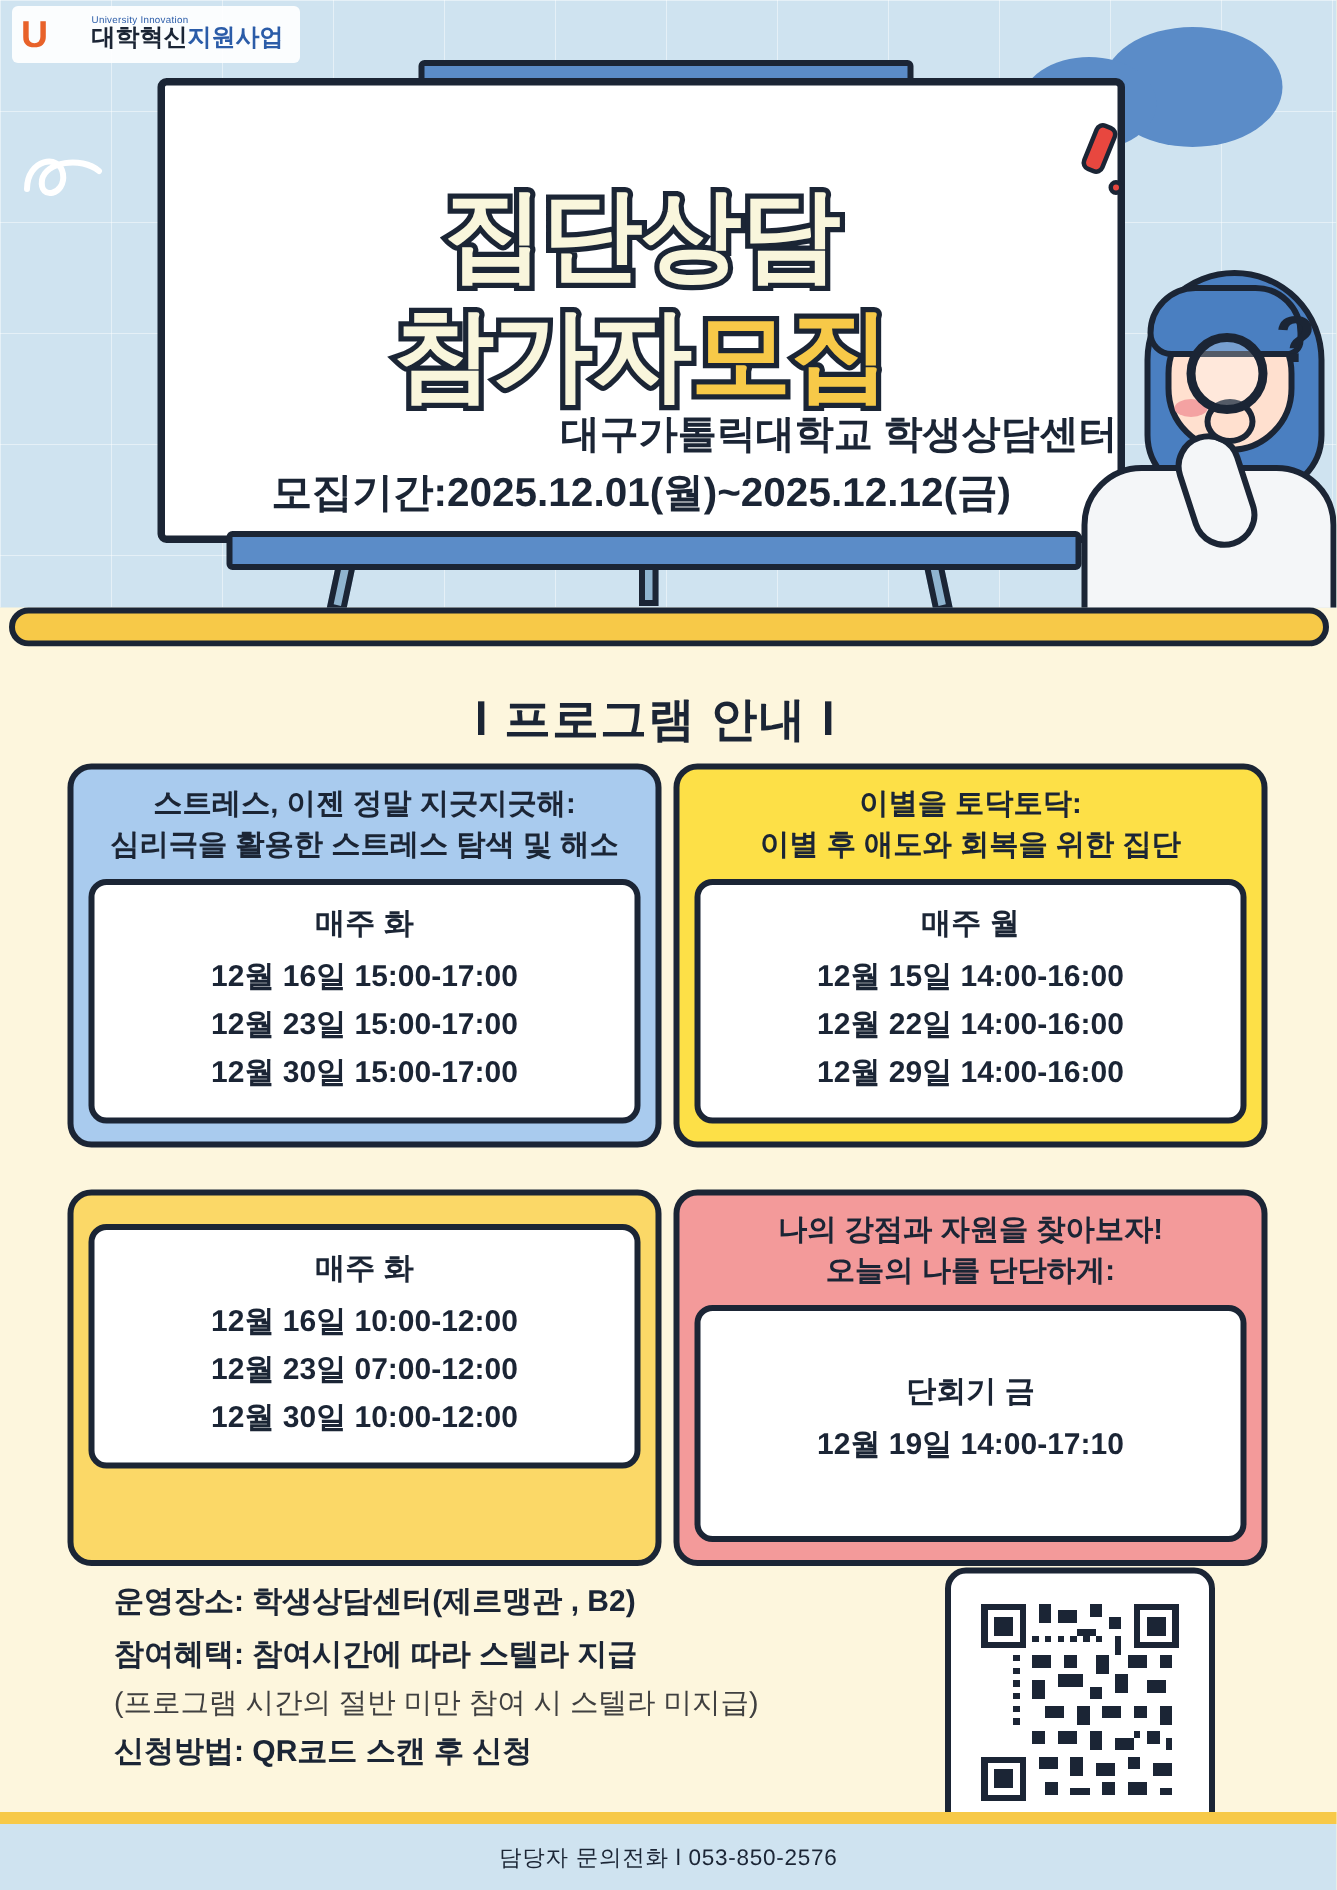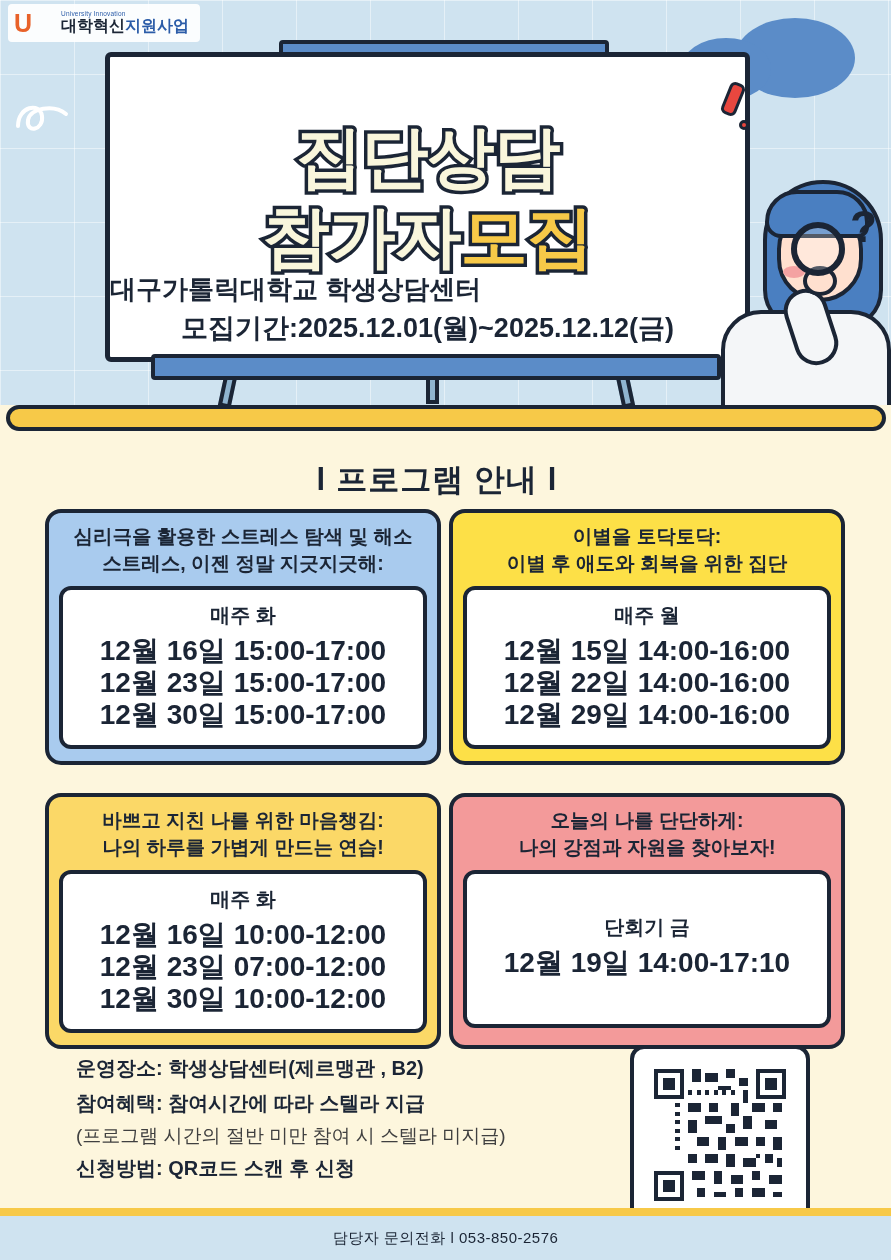--- a/index.html
+++ b/index.html
@@ -92,21 +92,21 @@
     letter-spacing: -1px;
     color: #f9f6dc;
     -webkit-text-stroke: 7px #1b2535;
     paint-order: stroke fill;
     white-space: nowrap;
   }
   .title-main .accent { color: #f7c948; }
   .subtitle {
     position: absolute;
     left: 0; right: 0; top: 215px;
-    text-align: left;
+    text-align: right;
     font-size: 26px;
     font-weight: bold;
     color: #1b2535;
   }
   .period {
     position: absolute;
     left: 0; right: 0; top: 253px;
     text-align: center;
     font-size: 27px;
     font-weight: bold;
@@ -257,21 +257,21 @@
     padding: 12px 8px 14px 8px;
     min-height: 158px;
   }
   .card-day {
     text-align: center;
     font-size: 20px; font-weight: bold; color: #1b2535;
     margin-bottom: 6px;
   }
   .card-line {
     text-align: center;
-    font-size: 28px; font-weight: bold; color: #1b2535;
+    font-size: 20px; font-weight: bold; color: #1b2535;
     line-height: 32px;
   }
   .card.red .card-body { padding-top: 40px; min-height: 158px; }
 
   
   .info {
     position: absolute;
     left: 76px; top: 620px;
     width: 540px;
   }
@@ -373,22 +373,22 @@
 <div class="main">
 
   <div class="section-title">
     <span class="bar">l</span><span>프로그램 안내</span><span class="bar">l</span>
   </div>
 
   <div class="cards">
 
     <div class="card blue">
       <div class="card-title">
+        <div>스트레스, 이젠 정말 지긋지긋해:</div>
         <div>심리극을 활용한 스트레스 탐색 및 해소</div>
-        <div>스트레스, 이젠 정말 지긋지긋해:</div>
       </div>
       <div class="card-body">
         <div class="card-day">매주 화</div>
         <div class="card-line">12월 16일 15:00-17:00</div>
         <div class="card-line">12월 23일 15:00-17:00</div>
         <div class="card-line">12월 30일 15:00-17:00</div>
       </div>
     </div>
 
     <div class="card green">
@@ -398,36 +398,32 @@
       </div>
       <div class="card-body">
         <div class="card-day">매주 월</div>
         <div class="card-line">12월 15일 14:00-16:00</div>
         <div class="card-line">12월 22일 14:00-16:00</div>
         <div class="card-line">12월 29일 14:00-16:00</div>
       </div>
     </div>
 
     <div class="card yellow">
-      <div class="card-title">
-        <div>바쁘고 지친 나를 위한 마음챙김:</div>
-        <div>나의 하루를 가볍게 만드는 연습!</div>
-      </div>
       <div class="card-body">
         <div class="card-day">매주 화</div>
         <div class="card-line">12월 16일 10:00-12:00</div>
         <div class="card-line">12월 23일 07:00-12:00</div>
         <div class="card-line">12월 30일 10:00-12:00</div>
       </div>
     </div>
 
     <div class="card red">
       <div class="card-title">
+        <div>나의 강점과 자원을 찾아보자!</div>
         <div>오늘의 나를 단단하게:</div>
-        <div>나의 강점과 자원을 찾아보자!</div>
       </div>
       <div class="card-body">
         <div class="card-day">단회기 금</div>
         <div class="card-line">12월 19일 14:00-17:10</div>
       </div>
     </div>
   </div>
 
   <div class="info">
     <div class="info-line">운영장소: 학생상담센터(제르맹관 , B2)</div>

